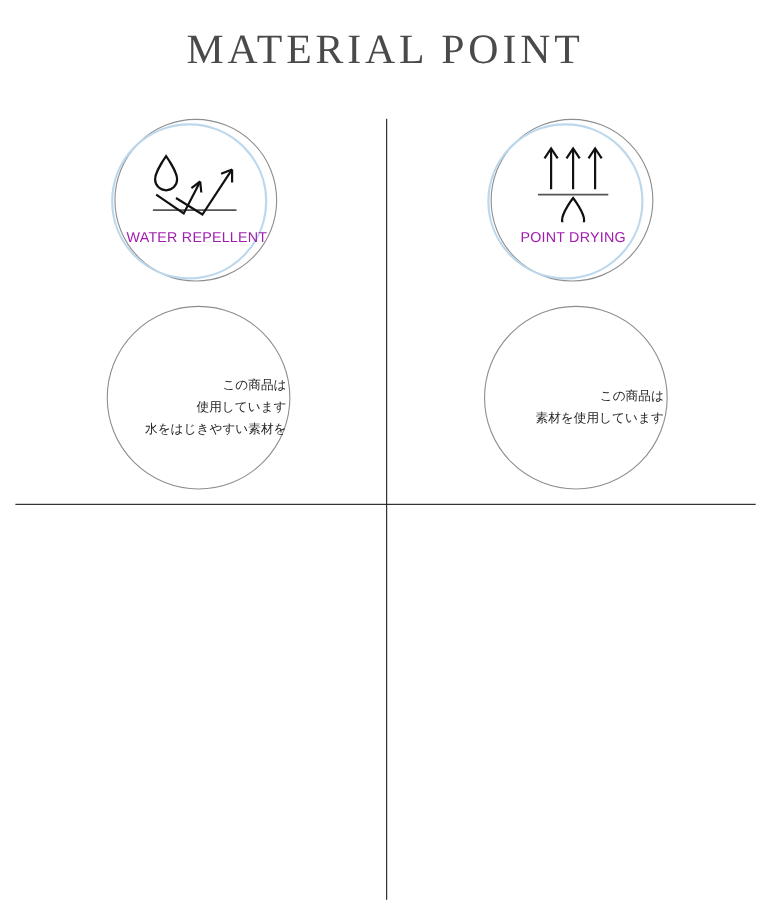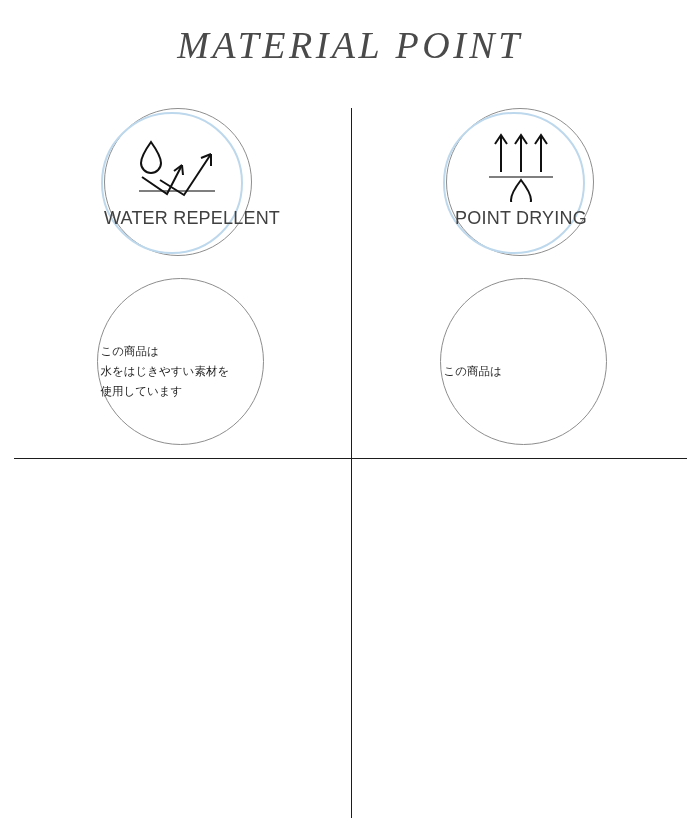--- a/index.html
+++ b/index.html
@@ -24,21 +24,20 @@
     left: 0;
     width: 700px;
     text-align: center;
     font-family: "Liberation Serif", "DejaVu Serif", serif;
     font-size: 38px;
     line-height: 46px;
     letter-spacing: 3.5px;
     color: #4a4a4a;
     font-weight: 400;
     white-space: nowrap;
-    font-style: italic;
   }
 
   
   .divider-h {
     position: absolute;
     left: 14px;
     top: 458px;
     width: 673px;
     height: 1px;
     background: #1d1d1d;
@@ -89,44 +88,44 @@
     transform: translateX(-50%);
     width: 96px;
     height: 72px;
   }
   .badge .badge-label {
     position: absolute;
     left: 0;
     top: 100px;
     width: 150px;
     text-align: center;
-    font-size: 18px;
+    font-size: 13px;
     letter-spacing: 0.2px;
-    color: #404040;
+    color: #a21caf;
     white-space: nowrap;
   }
 
   
   .desc {
     position: absolute;
     width: 167px;
     height: 167px;
     border: 1px solid #8e8e8e;
     border-radius: 50%;
     box-sizing: border-box;
     display: flex;
     align-items: center;
     justify-content: center;
   }
   .desc.left  { left: 97px;  top: 278px; }
   .desc.right { left: 440px; top: 278px; }
 
   .desc .desc-text {
     width: 160px;
-    text-align: left;
+    text-align: right;
     font-size: 11.5px;
     line-height: 20px;
     color: #1f1f1f;
     margin-top: 18px;
   }
   .desc .desc-text span { display: block; white-space: nowrap; }
 </style>
 </head>
 <body>
 
@@ -174,22 +173,23 @@
 
     <path d="M48 50 C48 50 38 63 38 70 A10 10 0 0 0 58 70 C58 63 48 50 48 50 Z" fill="none" stroke="#111111" stroke-width="2"></path>
   </svg>
 
   <div class="badge-label">POINT DRYING</div>
 </div>
 
 <div class="desc left">
   <div class="desc-text">
     <span>この商品は</span>
+    <span>使用しています</span>
     <span>水をはじきやすい素材を</span>
-    <span>使用しています</span>
   </div>
 </div>
 
 <div class="desc right">
   <div class="desc-text">
     <span>この商品は</span>
+    <span>素材を使用しています</span>
   </div>
 </div>
 
 </body></html>

